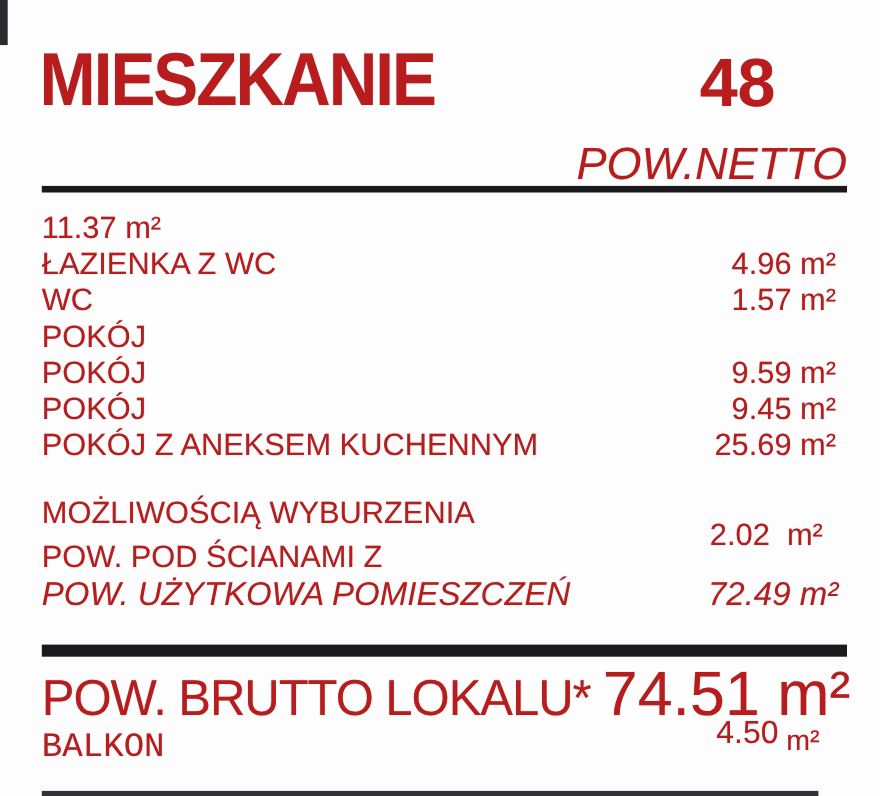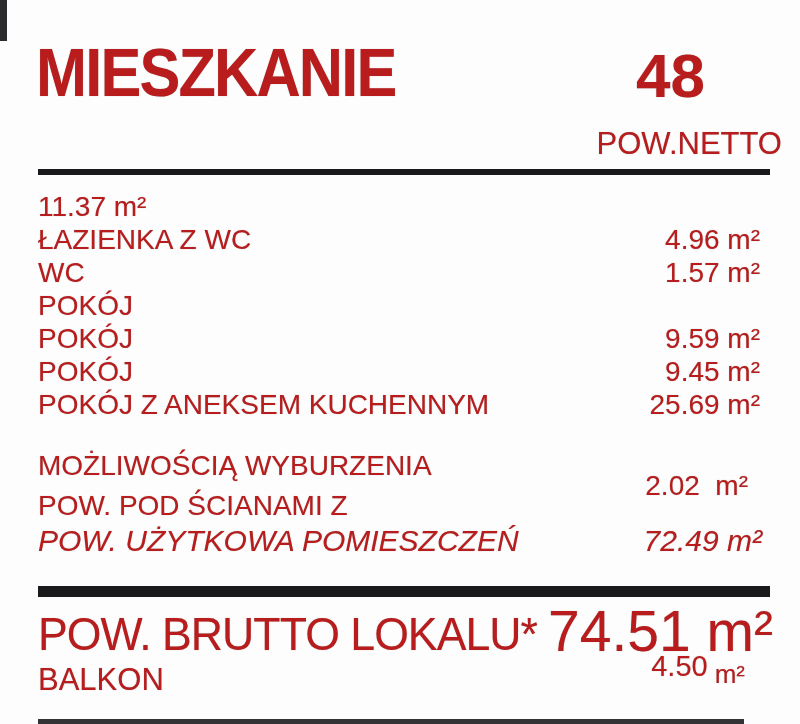--- a/index.html
+++ b/index.html
@@ -38,22 +38,23 @@
     font-weight: 700;
   }
   .col-head-left {
     position: absolute;
     left: 38px; top: 126px;
     font-size: 31px;
     letter-spacing: 0px;
   }
   .col-head-right {
     position: absolute;
-    right: 18px; top: 126px;
-    font-size: 31px;
+    right: 30px; top: 126px;
+    font-size: 41px;
+    font-style: italic;
   }
   .rule { position: absolute; background: #1a1a1c; }
   .rule-header { left: 38px; top: 169px; width: 732px; height: 6px; }
   .rule-total  { left: 38px; top: 586px; width: 732px; height: 11px; }
   .rule-bottom { left: 38px; top: 719px; width: 706px; height: 5px; background: #333336; }
   .rooms {
     position: absolute;
     left: 38px; right: 40px; top: 191px;
   }
   .room-row {
@@ -102,20 +103,21 @@
     position: absolute;
     right: 27px; top: 598px;
     font-size: 57px;
     font-weight: 400;
     white-space: nowrap;
   }
   .balkon-label {
     position: absolute;
     left: 38px; top: 662px;
     font-size: 31px;
+    font-family: Liberation Mono, monospace;
   }
   .balkon-value {
     position: absolute;
     right: 55px; top: 650px;
     font-size: 29px;
     white-space: nowrap;
   }
   .balkon-value .unit {
     display: inline-block;
     position: relative;

